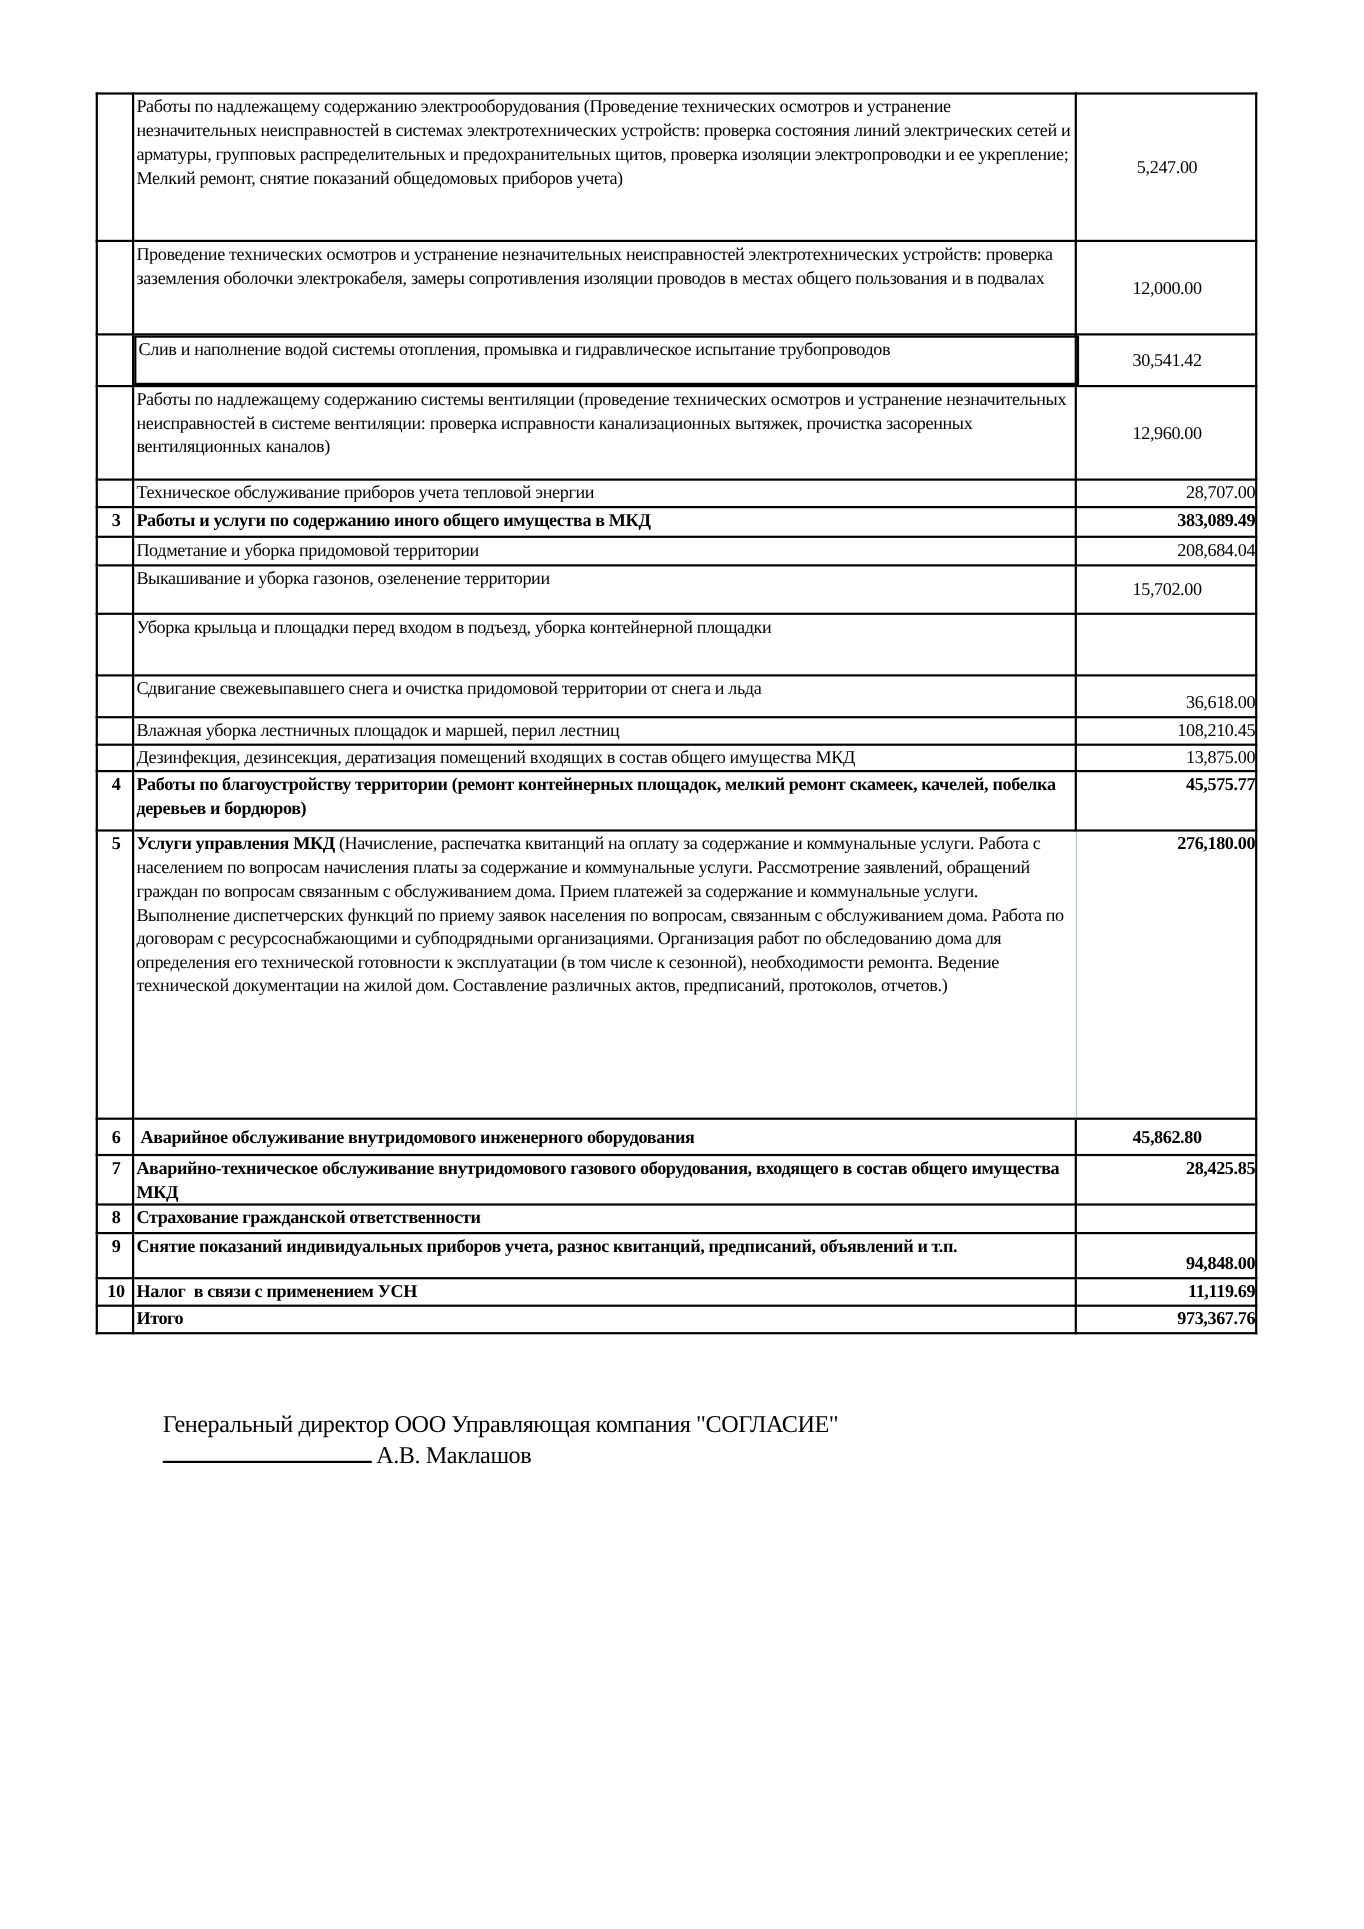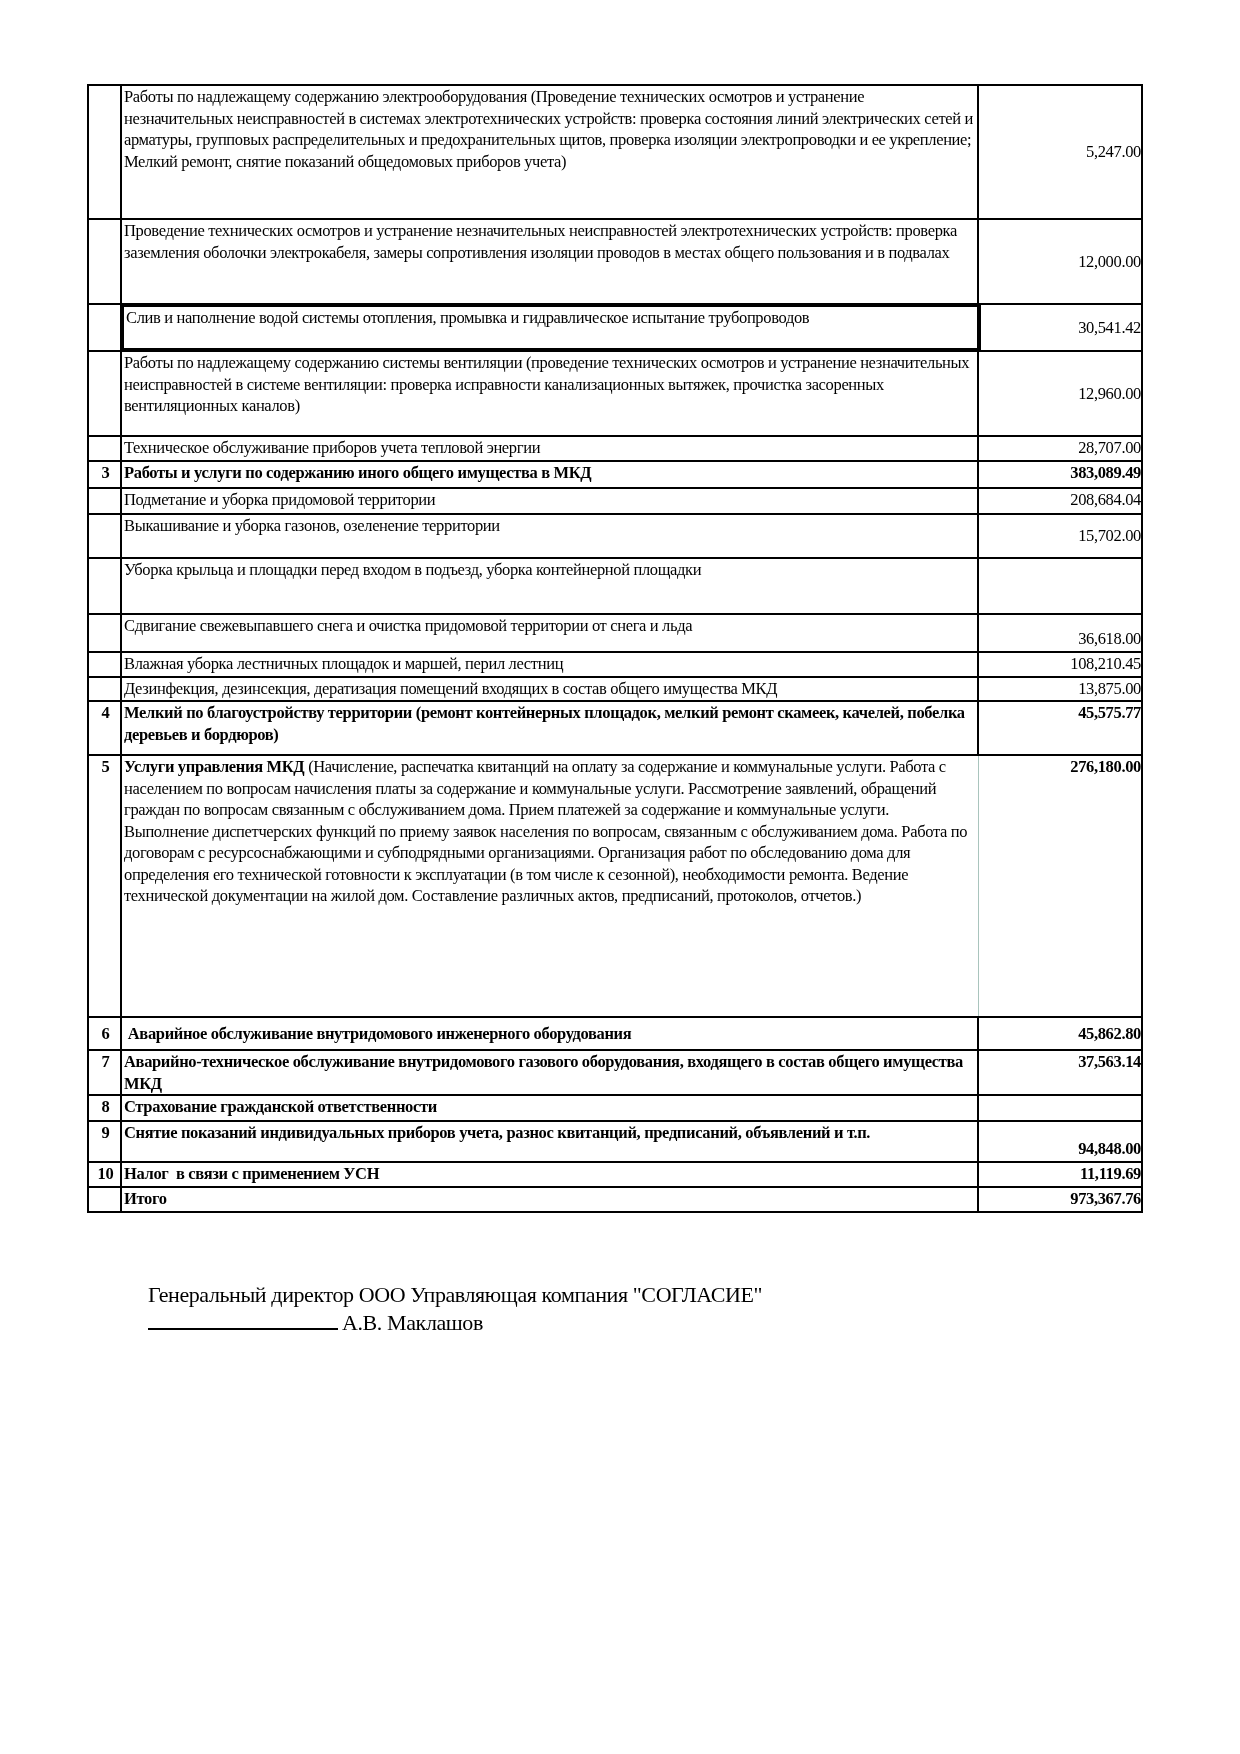--- a/index.html
+++ b/index.html
@@ -6,21 +6,21 @@
     body { width: 1240px; height: 1754px; position: relative; overflow: hidden;
            font-family: "Liberation Serif", "DejaVu Serif", serif; color: #000; }
     .page { position: absolute; left: 0; top: 0; width: 1240px; height: 1754px; }
     table.report { position: absolute; left: 87px; top: 84px; width: 1048px;
                    border-collapse: collapse; table-layout: fixed; }
     table.report td { border: 2px solid #000; vertical-align: top; padding: 0 0 0 2px;
                       font-size: 16.5px; line-height: 21.5px; letter-spacing: -0.35px; }
     td.num { width: 29px; text-align: center; font-weight: bold; font-size: 15px; padding: 2px 0 0 0; }
     td.desc { width: 853px; padding-top: 1px; }
     td.amt { width: 160px; text-align: right; padding: 0 0 0 0; white-space: nowrap; }
-    td.amt.mid { vertical-align: middle; }
+    td.amt.mid { vertical-align: middle; text-align: center; }
     td.amt.bottom { vertical-align: bottom; padding-bottom: 2px; }
     tr.bold td { font-weight: bold; }
     .bold-span { font-weight: bold; }
     td.desc.mgmt { border-right: 1px solid #a9c4bd; }
     td.amt.mgmt { border-left: 1px solid #a9c4bd; margin-left: 28px; }
     .sig { position: absolute; left: 148px; font-weight: normal; font-size: 22px; letter-spacing: -0.4px; }
     .sig1 { top: 1282px; }
     .sig2 { top: 1310px; }
     .sig-line { display: inline-block; width: 190px; border-bottom: 2px solid #000; height: 14px; margin-right: 4px; vertical-align: baseline; }
   </style>
@@ -86,37 +86,37 @@
         <td class="desc">Влажная уборка лестничных  площадок и маршей, перил лестниц</td>
         <td class="amt">108,210.45</td>
       </tr>
       <tr style="height:24px">
         <td class="num"></td>
         <td class="desc">Дезинфекция, дезинсекция, дератизация  помещений входящих в состав общего имущества МКД</td>
         <td class="amt">13,875.00</td>
       </tr>
       <tr class="bold" style="height:54px">
         <td class="num">4</td>
-        <td class="desc">Мелкий по благоустройству территории (ремонт контейнерных площадок, мелкий ремонт скамеек, качелей, побелка деревьев и бордюров)</td>
+        <td class="desc">Работы по благоустройству территории (ремонт контейнерных площадок, мелкий ремонт скамеек, качелей, побелка деревьев и бордюров)</td>
         <td class="amt">45,575.77</td>
       </tr>
       <tr style="height:262px">
         <td class="num">5</td>
         <td class="desc mgmt"><span class="bold-span">Услуги управления МКД</span><span> (Начисление, распечатка квитанций на оплату за содержание и коммунальные услуги. Работа с населением по вопросам начисления платы за содержание и коммунальные услуги. Рассмотрение заявлений, обращений граждан по вопросам связанным с обслуживанием дома. Прием платежей за содержание и коммунальные услуги. Выполнение диспетчерских функций по приему заявок  населения по вопросам, связанным с обслуживанием дома. Работа по договорам с ресурсоснабжающими и субподрядными организациями. Организация работ по обследованию дома для определения его технической готовности к эксплуатации (в том числе к сезонной), необходимости ремонта. Ведение технической документации на жилой дом. Составление различных актов, предписаний, протоколов, отчетов.)</span></td>
         <td class="amt mgmt" style="font-weight:bold">276,180.00</td>
       </tr>
       <tr class="bold" style="height:33px">
         <td class="num" style="vertical-align:middle">6</td>
         <td class="desc" style="vertical-align:middle;white-space:pre"> Аварийное обслуживание внутридомового инженерного оборудования</td>
         <td class="amt mid">45,862.80</td>
       </tr>
       <tr class="bold" style="height:44px">
         <td class="num">7</td>
         <td class="desc">Аварийно-техническое обслуживание внутридомового газового оборудования, входящего в состав общего имущества МКД</td>
-        <td class="amt">37,563.14</td>
+        <td class="amt">28,425.85</td>
       </tr>
       <tr class="bold" style="height:26px">
         <td class="num">8</td>
         <td class="desc">Страхование гражданской ответственности</td>
         <td class="amt"></td>
       </tr>
       <tr class="bold" style="height:41px">
         <td class="num">9</td>
         <td class="desc">Снятие показаний индивидуальных приборов учета, разнос квитанций, предписаний, объявлений и т.п.</td>
         <td class="amt bottom">94,848.00</td>

